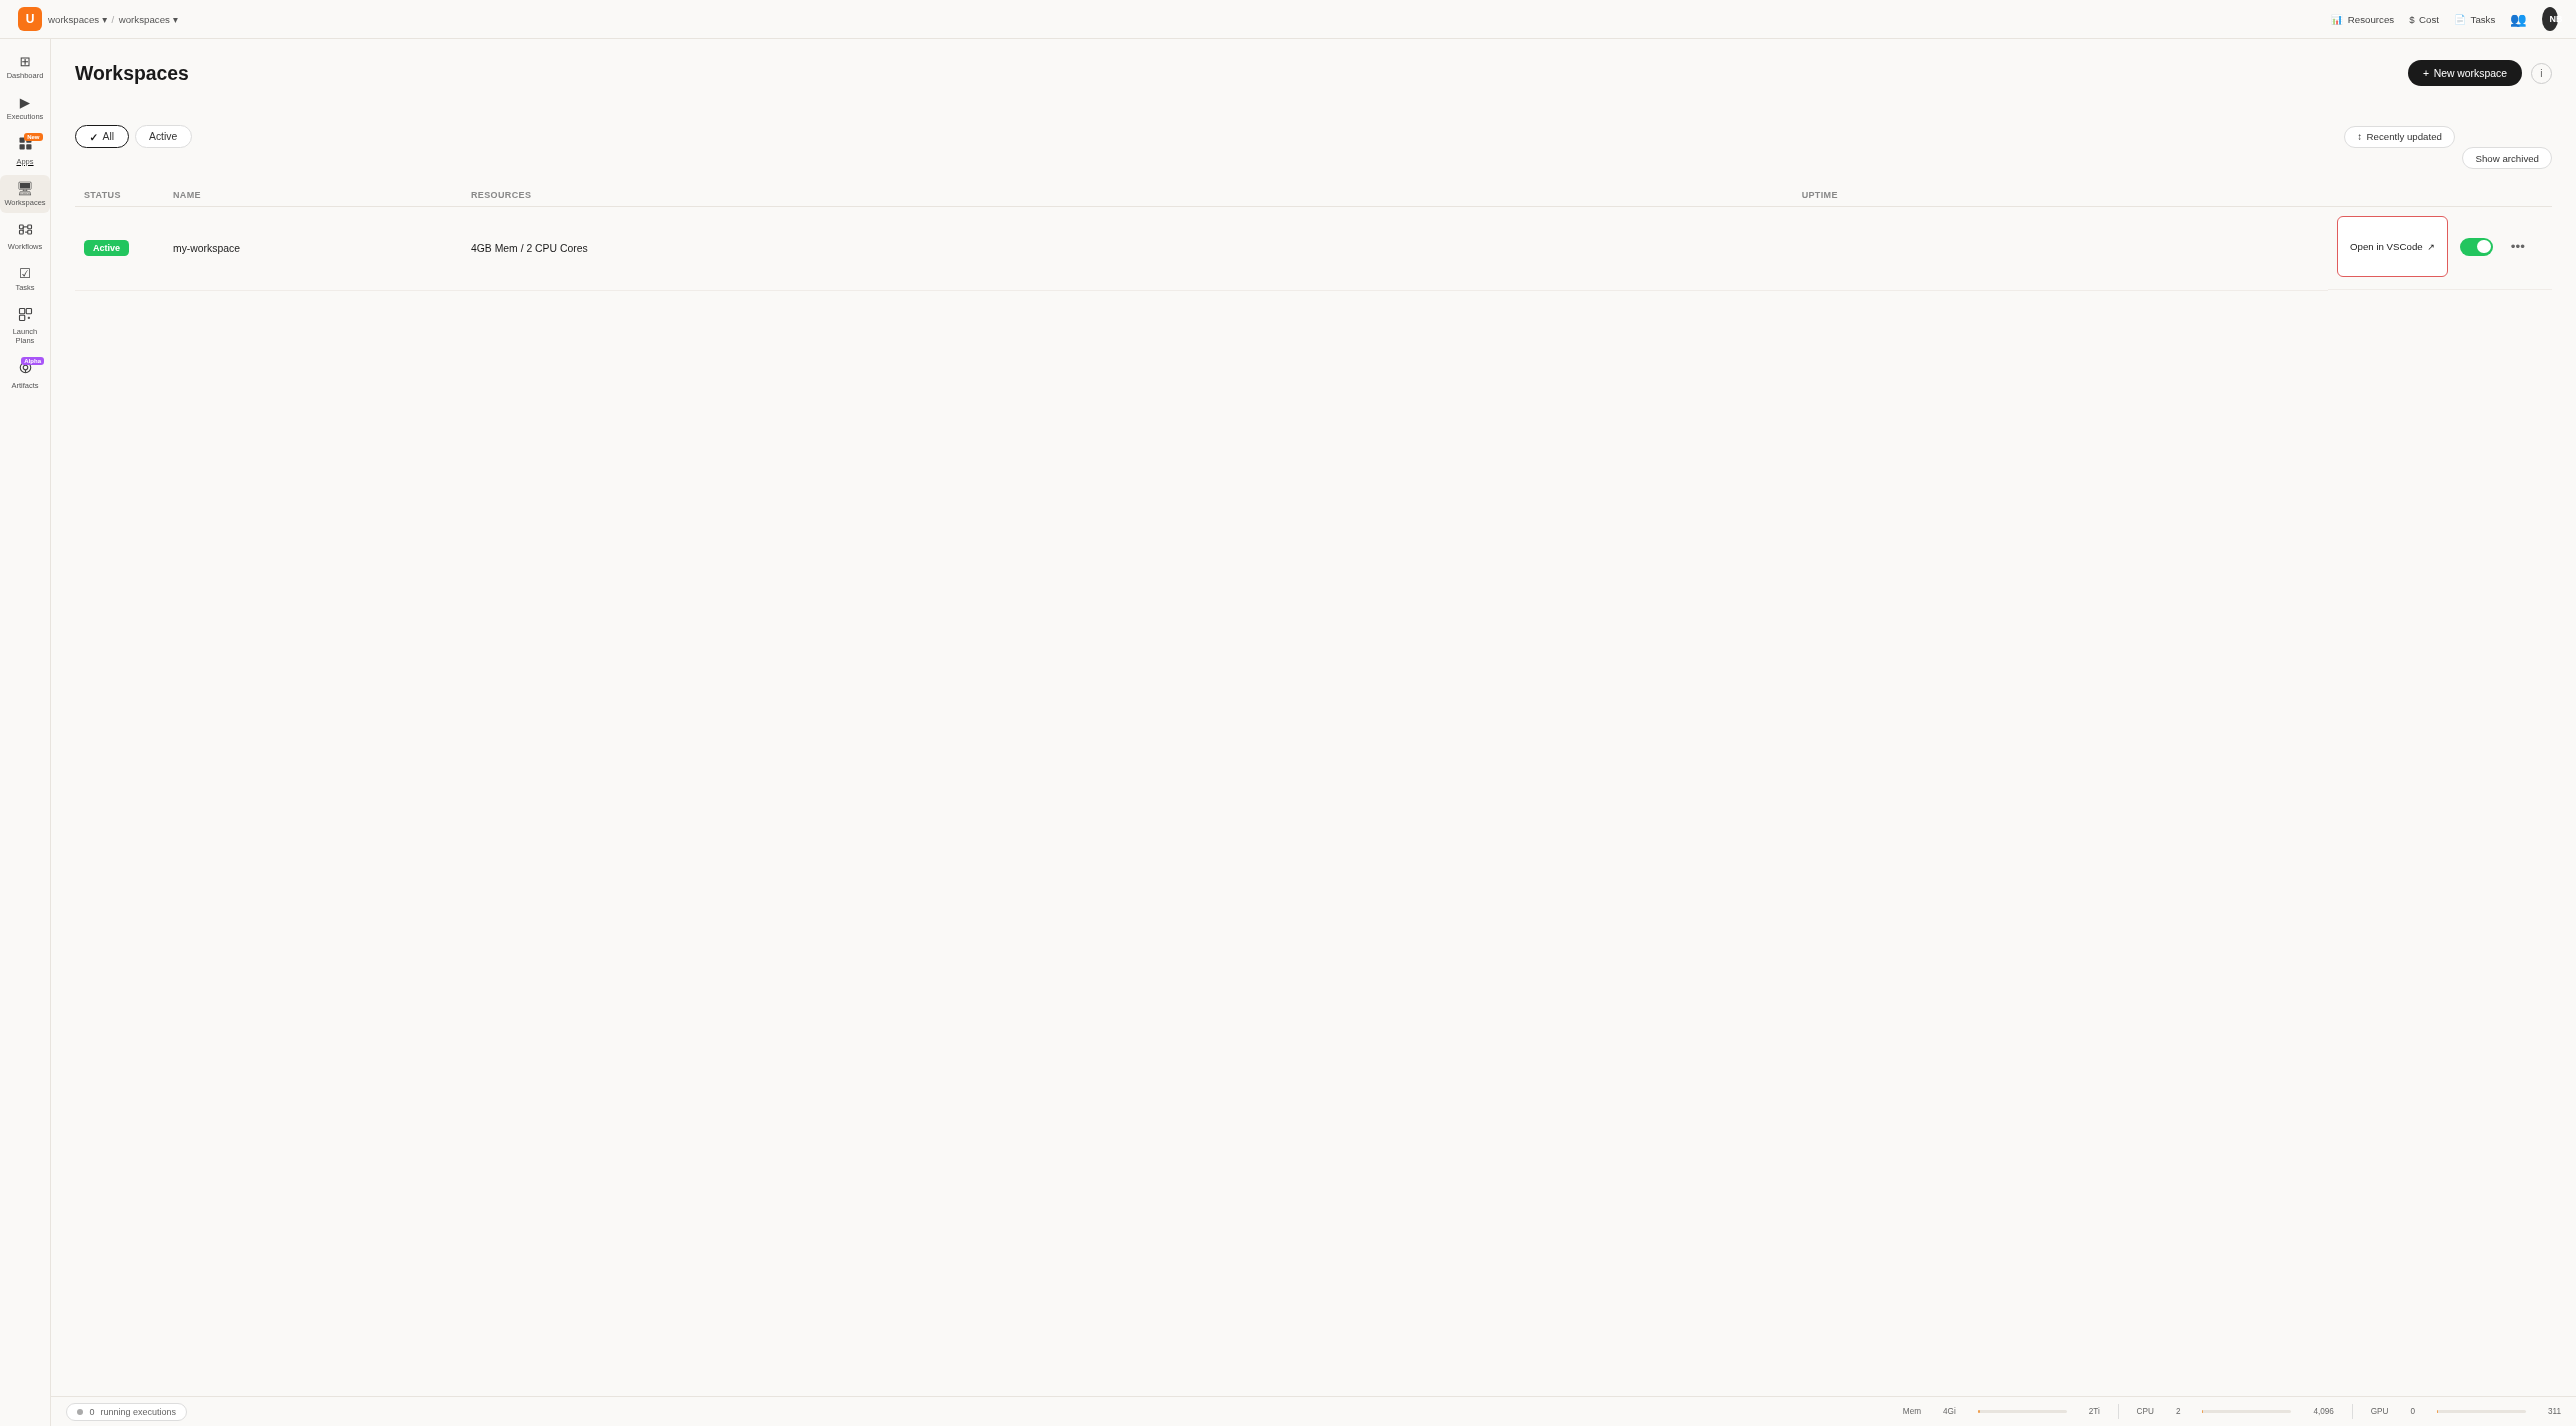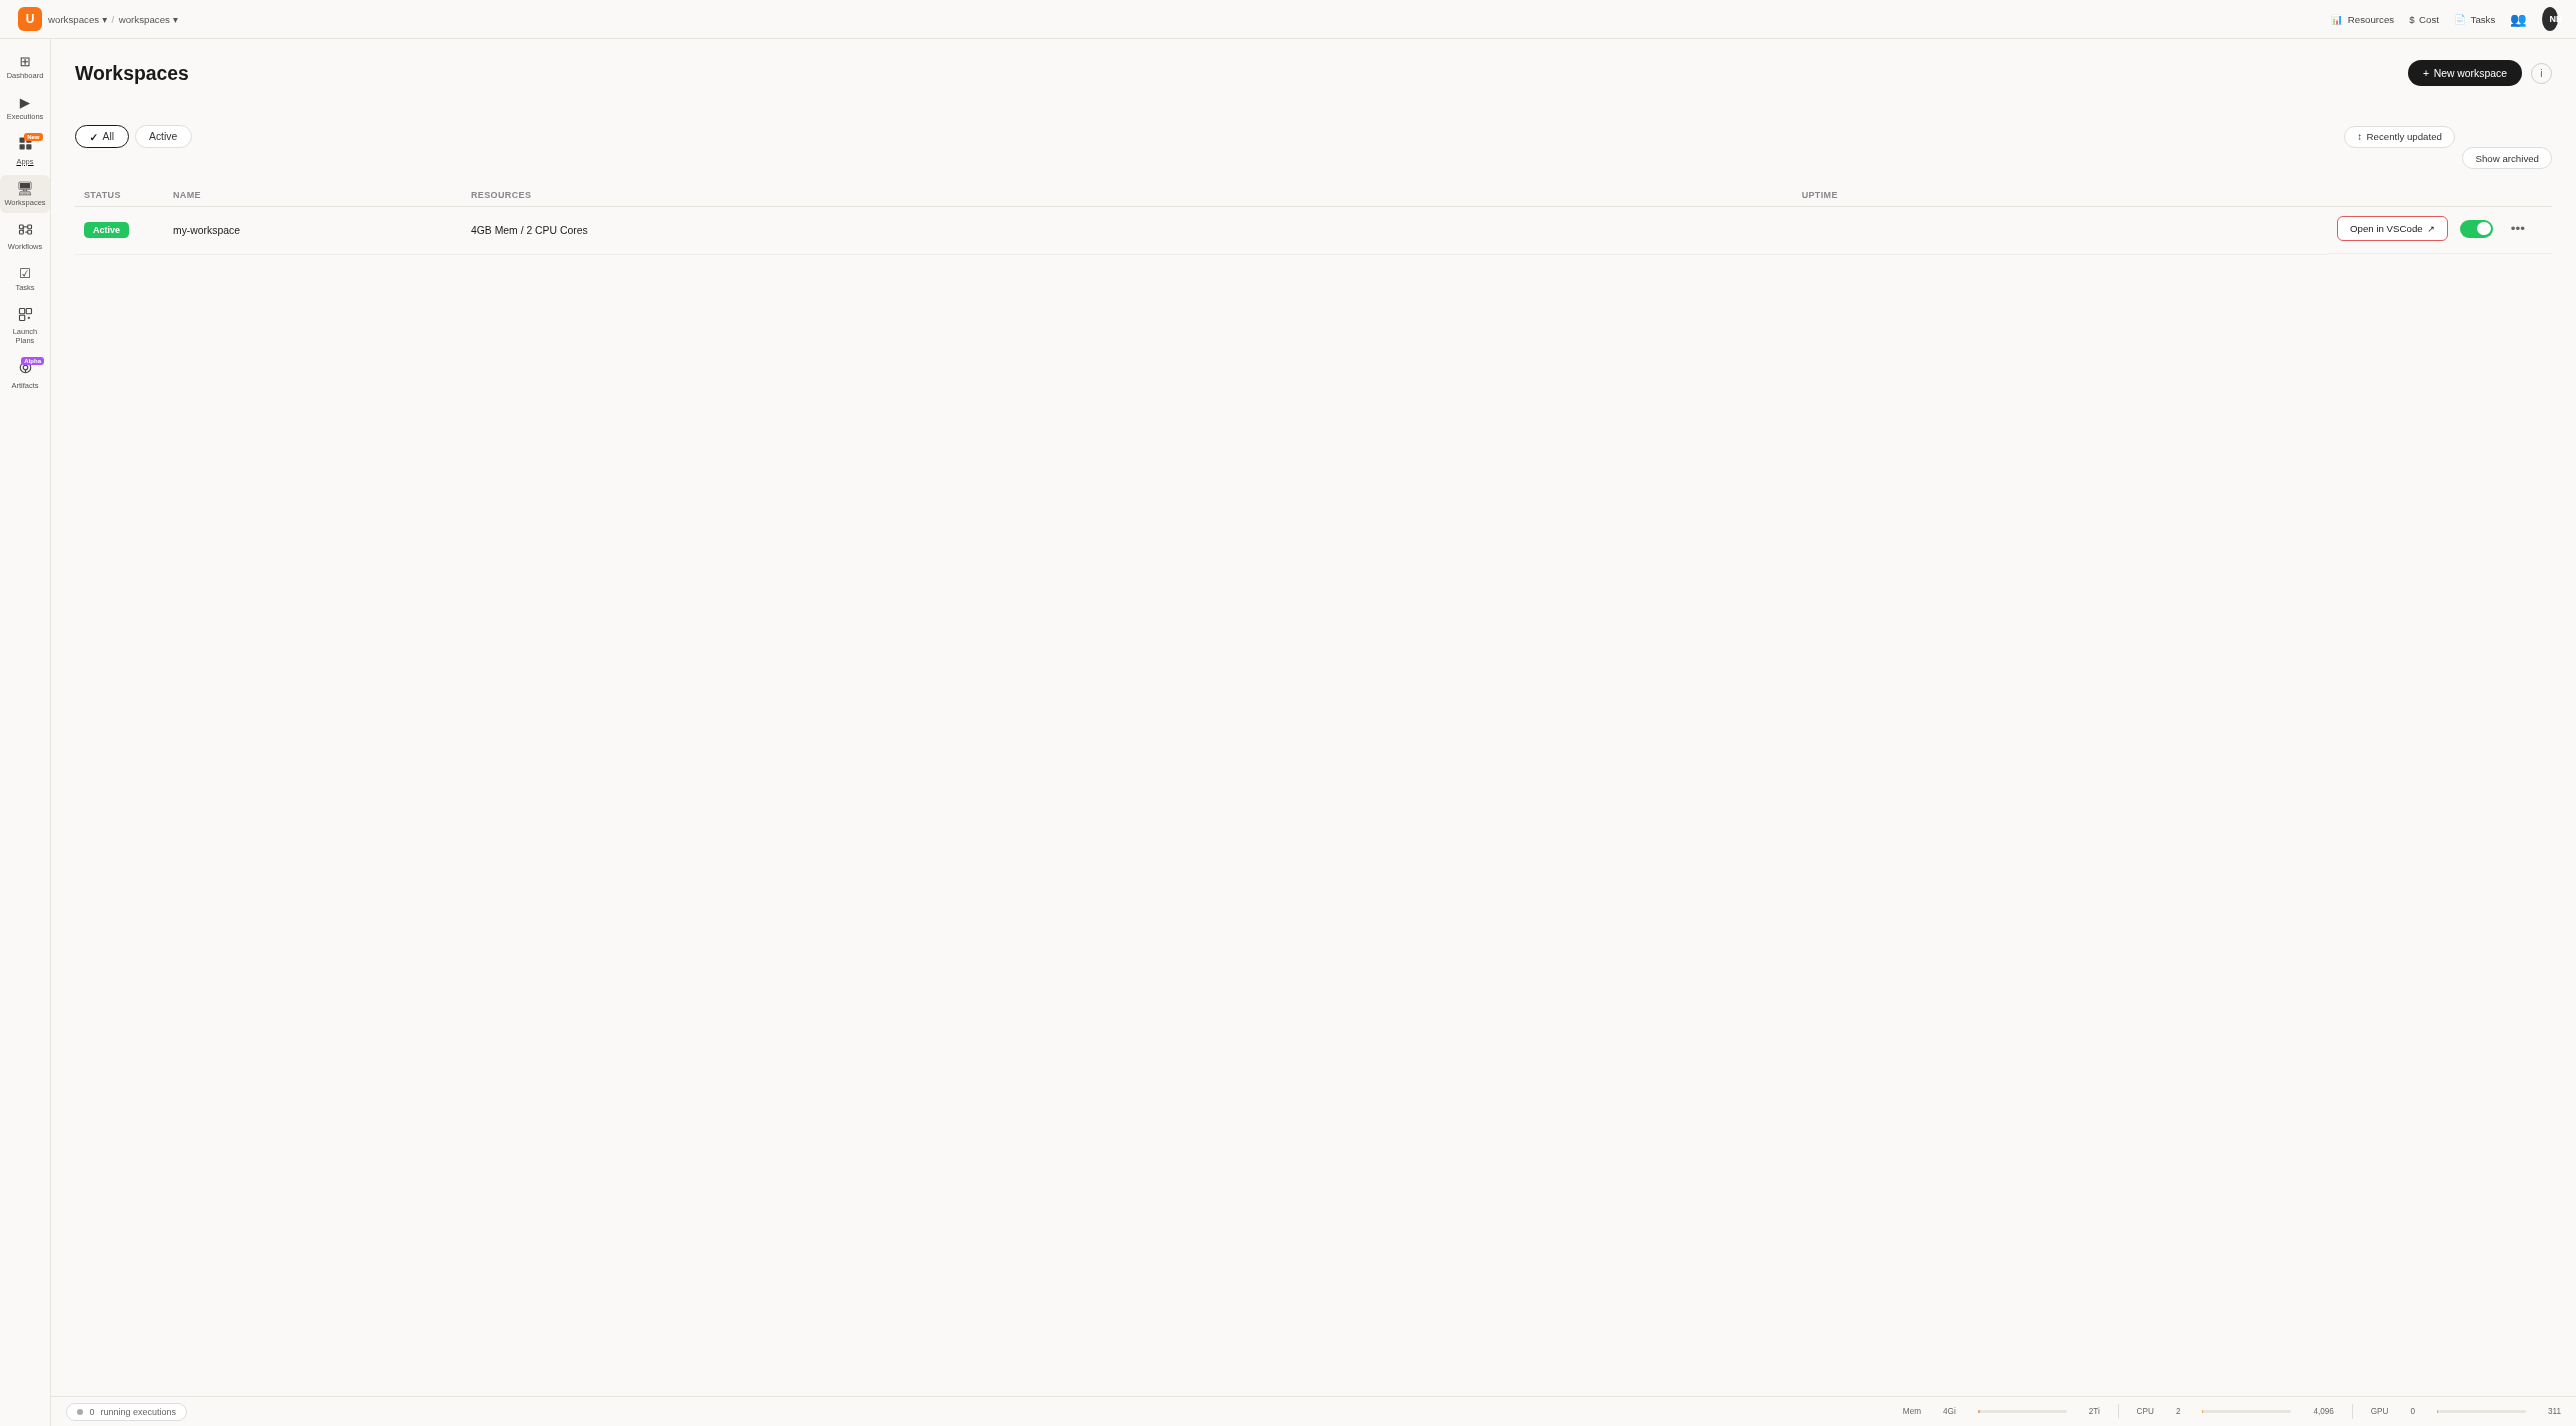--- a/index.html
+++ b/index.html
@@ -284,21 +284,21 @@
       font-size: 9px;
       font-weight: 600;
       padding: 3px 9px;
       border-radius: 4.5px;
       display: inline-block;
     }
     .open-vscode-btn {
       display: flex;
       align-items: center;
       gap: 4.5px;
-      padding: 6px 12px;
+      padding: 24px 12px;
       border: 1.5px solid #e05c5c;
       border-radius: 6px;
       background: white;
       font-size: 9.7px;
       cursor: pointer;
       color: #1a1a1a;
       font-weight: 500;
     }
     .open-vscode-btn .ext-icon { font-size: 9px; }
     .toggle-switch {

